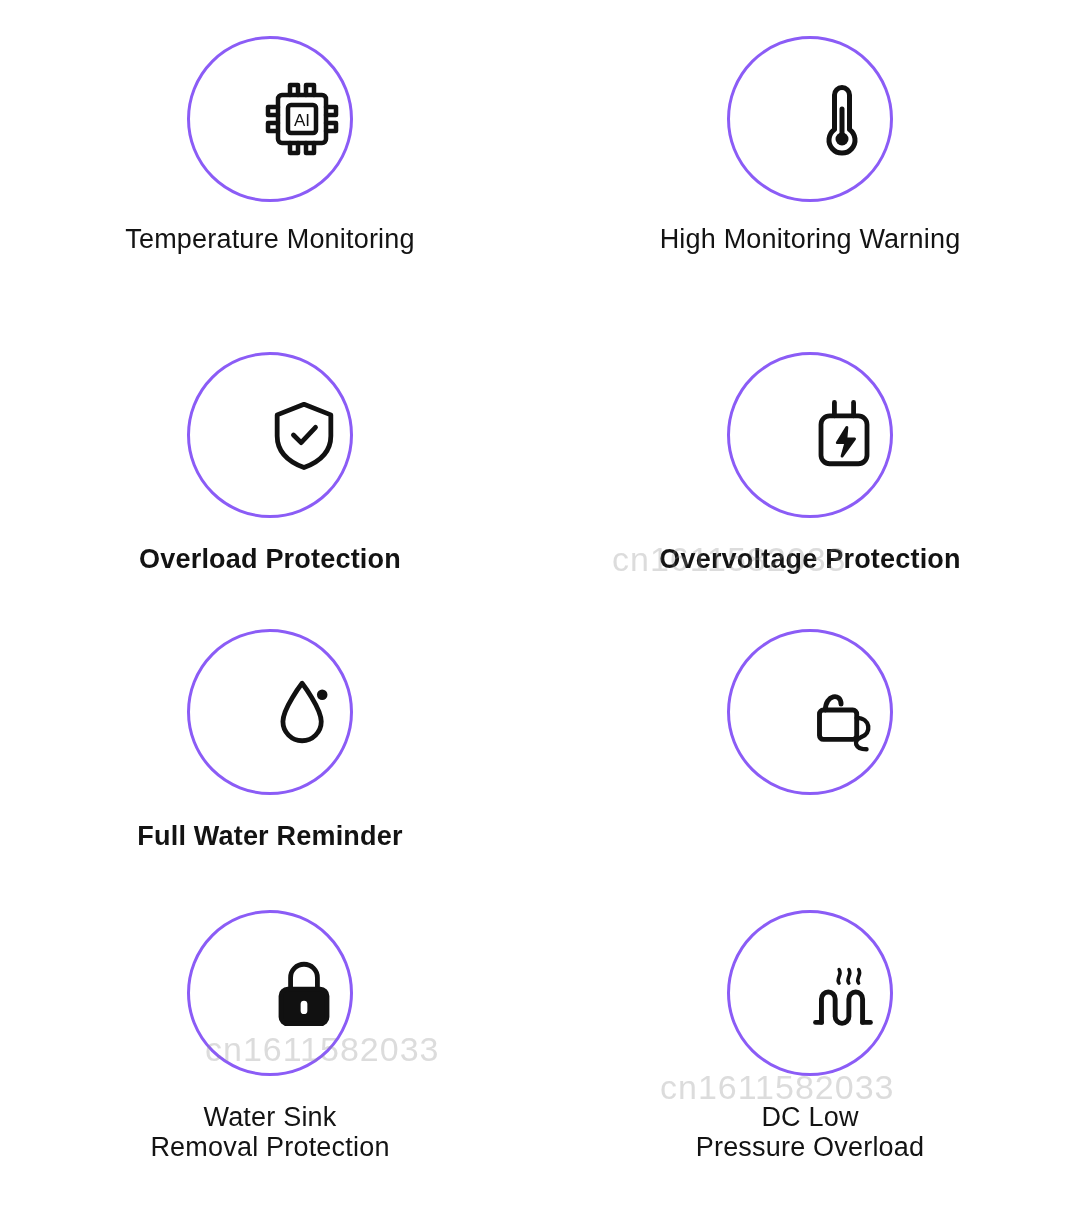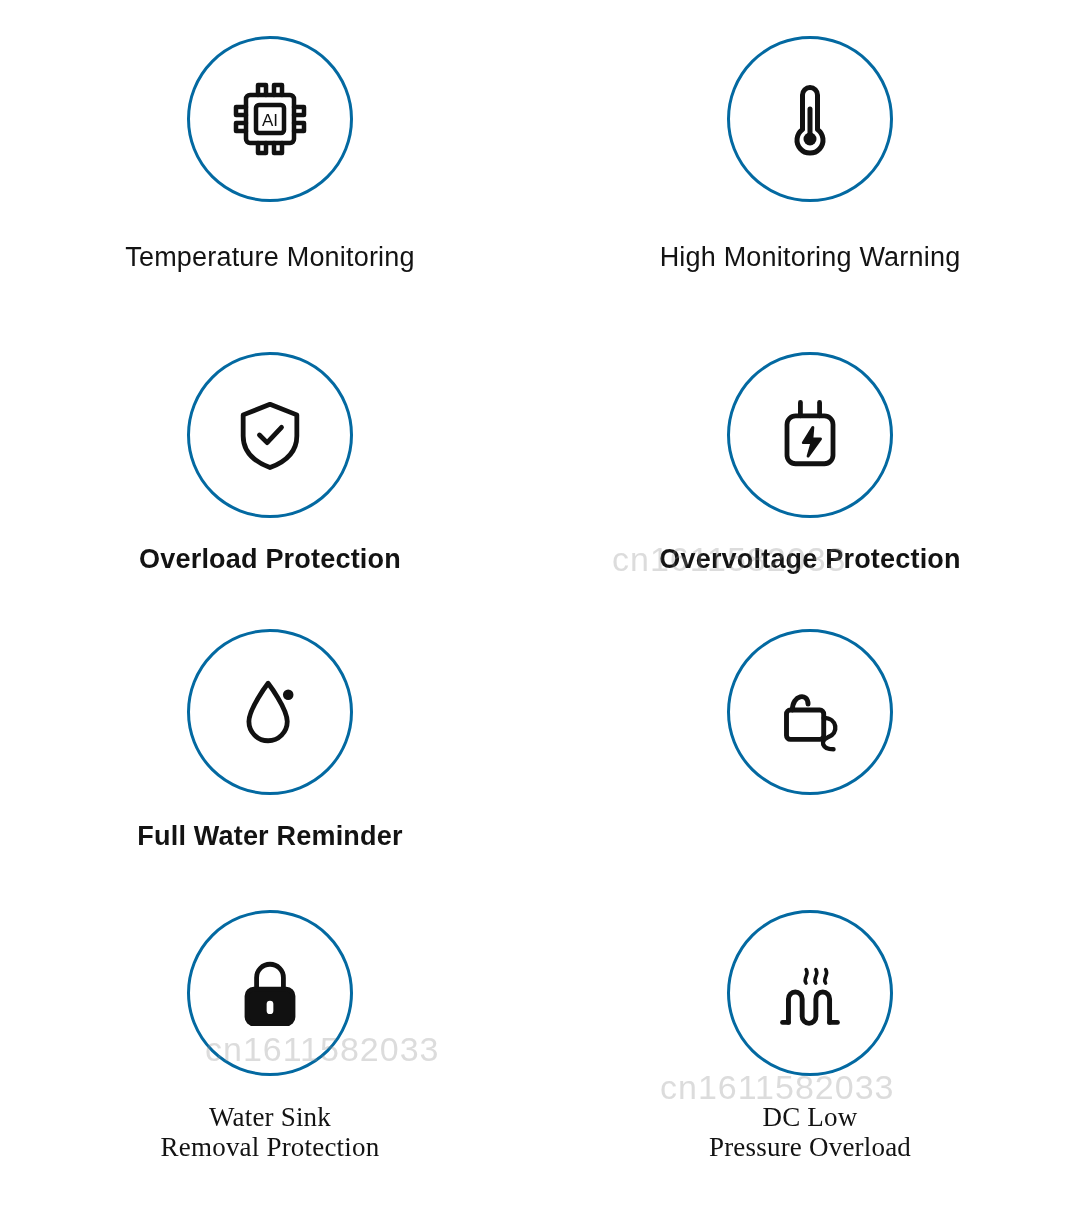--- a/index.html
+++ b/index.html
@@ -32,44 +32,44 @@
   .feature {
     display: flex;
     flex-direction: column;
     align-items: center;
     justify-content: flex-start;
   }
 
   .icon-circle {
     width: 166px;
     height: 166px;
-    border: 3px solid #0369a1;
+    border: 3px solid #8b5cf6;
     border-radius: 50%;
     display: flex;
     align-items: center;
-    justify-content: center;
+    justify-content: flex-end;
     box-sizing: border-box;
     background: transparent;
   }
 
   .feature-label {
     margin-top: 24px;
     text-align: center;
     font-size: 27px;
     line-height: 1.12;
     color: #131313;
     letter-spacing: 0.2px;
     white-space: pre-line;
   }
 
   
-  .row1 .feature-label { margin-top: 40px; }
+  .row1 .feature-label { margin-top: 22px; }
   .row2 .feature-label { margin-top: 26px; font-weight: bold; }
   .row3 .feature-label { margin-top: 26px; font-weight: bold; }
-  .row4 .feature-label { margin-top: 26px; font-family: Liberation Serif, serif; }
+  .row4 .feature-label { margin-top: 26px; }
 
   .watermark {
     position: absolute;
     font-family: Liberation Sans, sans-serif;
     color: rgba(140,140,140,0.30);
     font-size: 34px;
     letter-spacing: 1px;
     pointer-events: none;
     user-select: none;
     white-space: nowrap;

